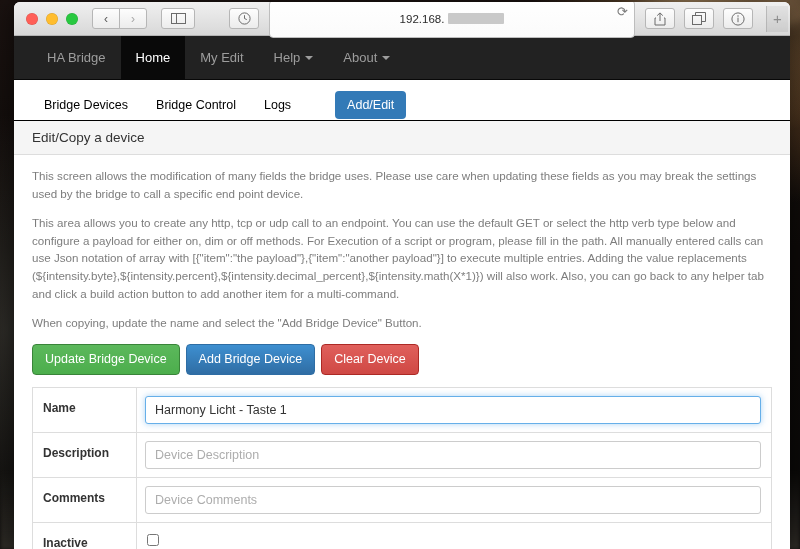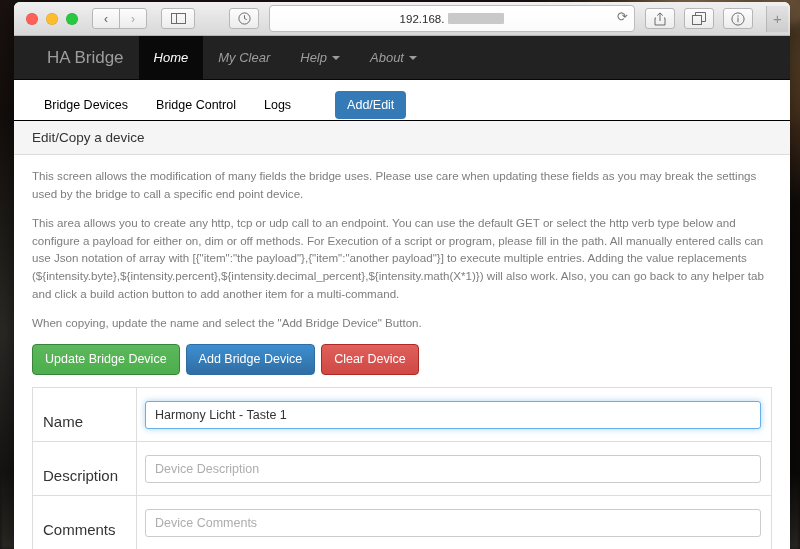--- a/index.html
+++ b/index.html
@@ -80,21 +80,21 @@
   .navgroup .tb-btn:first-child { border-radius: 3px 0 0 3px; margin-left: 0; }
   .navgroup .tb-btn:last-child { border-radius: 0 3px 3px 0; }
   .navgroup .tb-btn:last-child { color: #a8a8a8; }
 
   .sidebar-btn { margin-left: 14px; width: 34px; }
   .history-btn { margin-left: 34px; width: 30px; }
 
   .urlbar {
     flex: 1 1 auto;
     margin: 0 10px 0 10px;
-    height: 27px;
+    height: 38px;
     background: linear-gradient(180deg,#ffffff,#fbfbfb);
     border: 1px solid #bdbdbd;
     border-radius: 4px;
     display: flex; align-items: center; justify-content: center;
     position: relative;
     font-size: 11.5px;
     color: #2b2b2b;
   }
   .url-text { display: flex; align-items: center; gap: 2px; }
   .url-redact {
@@ -124,34 +124,33 @@
 
   .navbar {
     background: #222222;
     height: 44px;
     display: flex; align-items: stretch;
     padding-left: 18px;
     border-bottom: 1px solid #080808;
   }
   .brand {
     color: #9d9d9d;
-    font-size: 17px;
+    font-size: 13px;
     display: flex; align-items: center;
     padding: 0 15px;
     text-decoration: none;
   }
   .nav-items { display: flex; align-items: stretch; }
   .nav-item {
     color: #9d9d9d;
     font-size: 13px;
     display: flex; align-items: center;
     padding: 0 15px;
     text-decoration: none;
     white-space: nowrap;
-    font-style: italic;
   }
   .nav-item.active { background: #090909; color: #ffffff; }
   .caret {
     display: inline-block;
     width: 0; height: 0;
     margin-left: 5px;
     border-left: 4px solid transparent;
     border-right: 4px solid transparent;
     border-top: 4px solid #9d9d9d;
     vertical-align: middle;
@@ -215,27 +214,27 @@
     border-left: 1px solid #ddd;
     border-right: 1px solid #ddd;
   }
   .form-table tr { border-bottom: 1px solid #ddd; }
   .form-table td {
     padding: 9px 10px;
     vertical-align: middle;
   }
   .form-table td.label-cell {
     width: 104px;
-    font-size: 15px;
-    font-weight: normal;
+    font-size: 12px;
+    font-weight: bold;
     color: #333;
     border-right: 1px solid #ddd;
     line-height: 1.35;
     vertical-align: top;
-    padding-top: 24px;
+    padding-top: 12px;
   }
   .form-table td.field-cell { padding: 8px 10px 8px 8px; margin-top: 24px; }
 
   .form-control {
     width: 100%;
     height: 28px;
     border: 1px solid #cccccc;
     border-radius: 3px;
     padding: 3px 9px;
     font-size: 12.5px;
@@ -328,21 +327,21 @@
 
     <div class="page">
 
       <div class="navbar">
         <a class="brand" href="#">HA Bridge</a>
         <div class="nav-items">
           <a class="nav-item active" href="#">
             <span>Home</span>
           </a>
           <a class="nav-item" href="#">
-            <span>My Clear</span>
+            <span>My Edit</span>
           </a>
           <a class="nav-item" href="#">
             <span>Help</span>
             <span class="caret"></span>
           </a>
           <a class="nav-item" href="#">
             <span>About</span>
             <span class="caret"></span>
           </a>
         </div>

